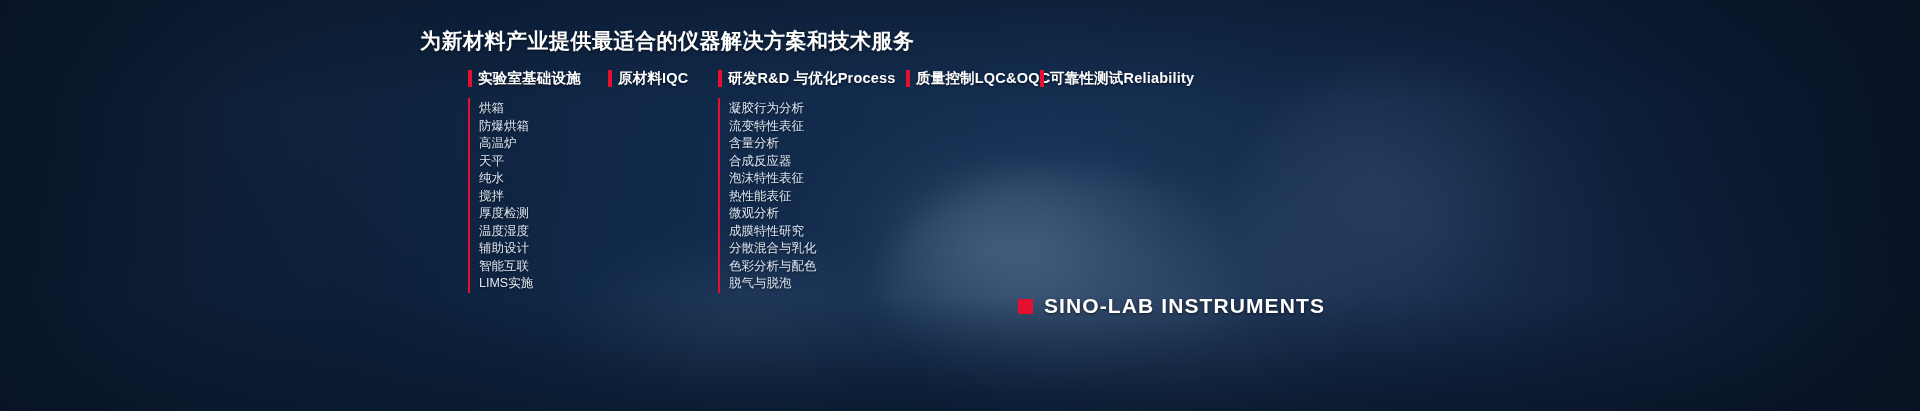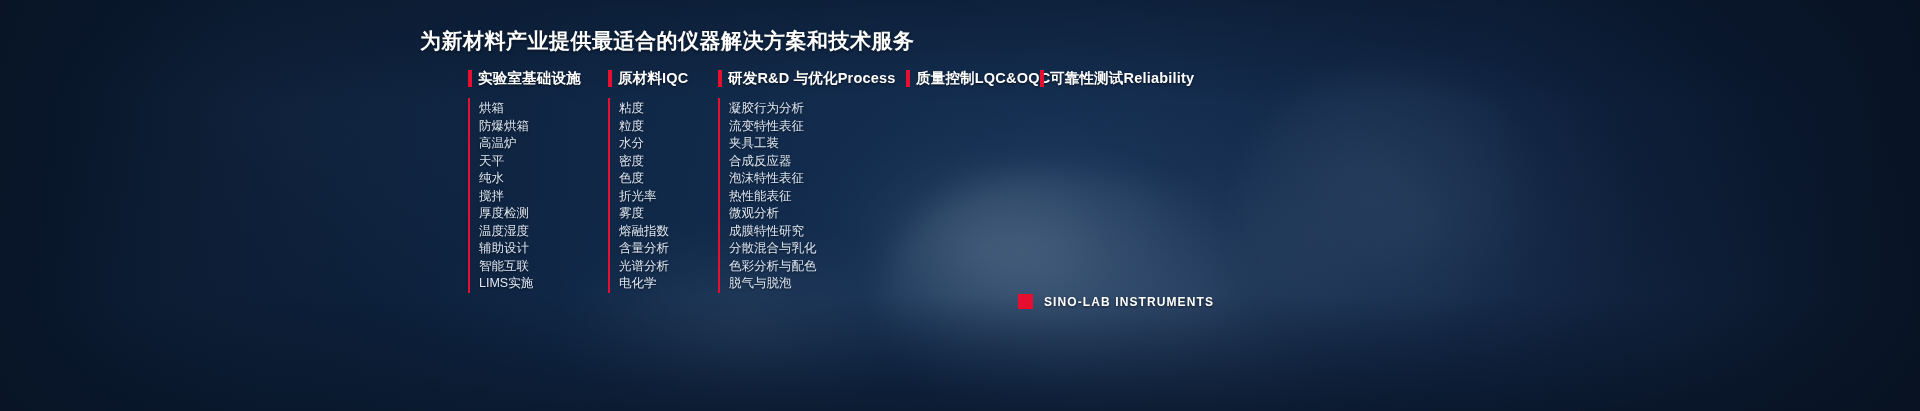--- a/index.html
+++ b/index.html
@@ -110,21 +110,21 @@
 
   
   .brand{
     position:absolute;left:1018px;top:294px;
     display:flex;align-items:center;
   }
   .brand-mark{
     width:15px;height:15px;background:#e60f30;margin-right:11px;flex:0 0 auto;
   }
   .brand-text{
-    color:#ffffff;font-size:12px;font-weight:bold;letter-spacing:1.1px;
+    color:#ffffff;font-size:21px;font-weight:bold;letter-spacing:1.1px;
     white-space:nowrap;
     text-shadow:0 1px 3px rgba(0,0,0,0.6);
   }
 </style>
 </head>
 <body>
 
 <div id="stage">
 
   <div class="bg-photo"></div>
@@ -158,46 +158,32 @@
           <div class="item">智能互联</div>
           <div class="item">LIMS实施</div>
         </div>
       </div>
 
       <div class="col w2">
         <div class="col-head">
           <span class="head-bar"></span>
           <span class="head-label">原材料IQC</span>
         </div>
-        <div class="col-list">
-          <span class="list-rule"></span>
-          <div class="item">粘度</div>
-          <div class="item">粒度</div>
-          <div class="item">水分</div>
-          <div class="item">密度</div>
-          <div class="item">色度</div>
-          <div class="item">折光率</div>
-          <div class="item">雾度</div>
-          <div class="item">熔融指数</div>
-          <div class="item">含量分析</div>
-          <div class="item">光谱分析</div>
-          <div class="item">电化学</div>
-        </div>
       </div>
 
       <div class="col w3">
         <div class="col-head">
           <span class="head-bar"></span>
           <span class="head-label">研发R&amp;D 与优化Process</span>
         </div>
         <div class="col-list">
           <span class="list-rule"></span>
           <div class="item">凝胶行为分析</div>
           <div class="item">流变特性表征</div>
-          <div class="item">夹具工装</div>
+          <div class="item">含量分析</div>
           <div class="item">合成反应器</div>
           <div class="item">泡沫特性表征</div>
           <div class="item">热性能表征</div>
           <div class="item">微观分析</div>
           <div class="item">成膜特性研究</div>
           <div class="item">分散混合与乳化</div>
           <div class="item">色彩分析与配色</div>
           <div class="item">脱气与脱泡</div>
         </div>
       </div>

